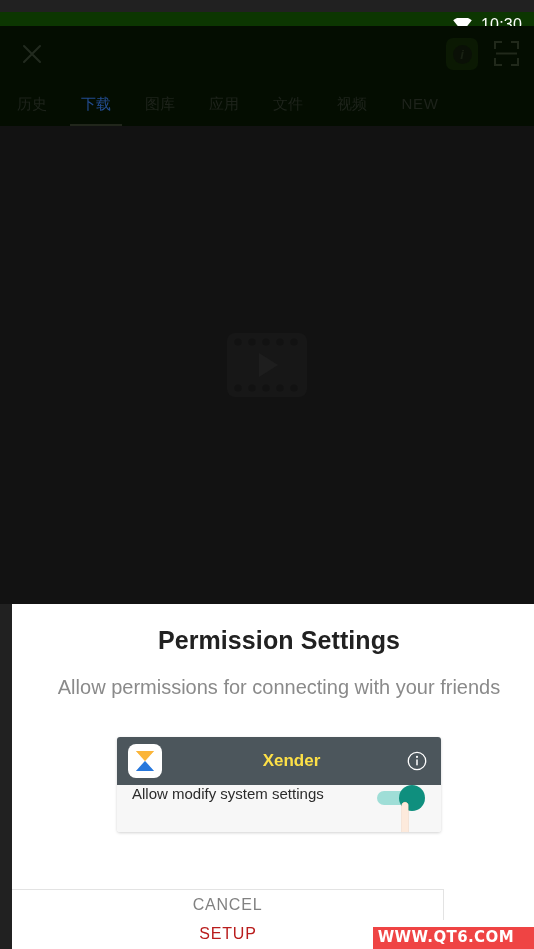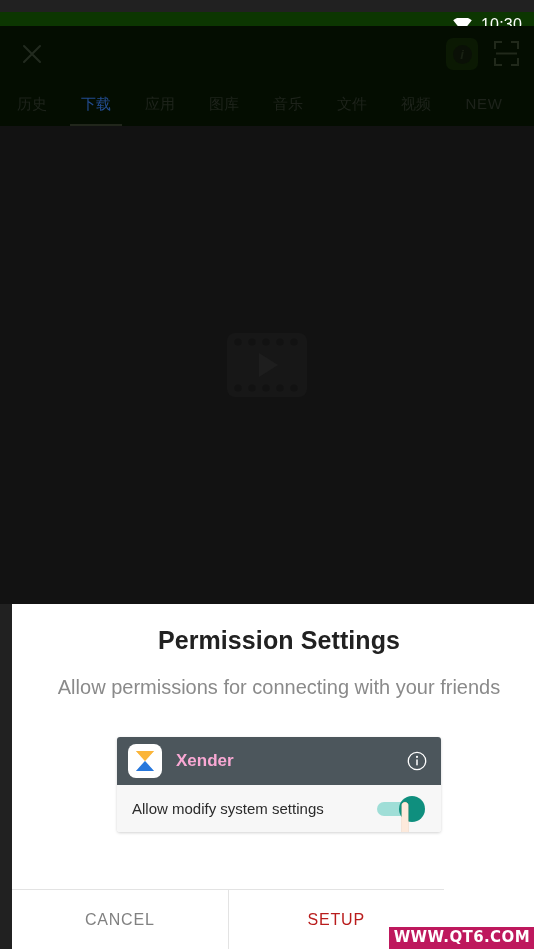--- a/index.html
+++ b/index.html
@@ -186,36 +186,37 @@
     width: 34px; height: 34px;
     border-radius: 8px;
     background: #ffffff;
     display: flex;
     align-items: center;
     justify-content: center;
     flex: 0 0 auto;
   }
   .xender-logo svg { display: block; }
   .perm-app-name {
-    color: #f9a8d4;
+    color: #fde047;
     font-size: 17px;
     font-weight: bold;
     margin-left: 14px;
     flex: 1 1 auto;
+    text-align: center;
   }
   .perm-info {
     width: 20px; height: 20px;
     flex: 0 0 auto;
   }
   .perm-info svg { display: block; }
   .perm-row {
     height: 47px;
     background: #f7f7f7;
     display: flex;
-    align-items: center;
+    align-items: flex-start;
     padding: 0 16px 0 15px;
     box-sizing: border-box;
     position: relative;
   }
   .perm-row-label {
     color: #2b2b2b;
     font-size: 15px;
     flex: 1 1 auto;
   }
   .toggle {
@@ -246,45 +247,46 @@
   .hand svg { display: block; }
 
   
   .actions {
     position: absolute;
     left: 0; top: 285px;
     width: 432px; height: 60px;
     border-top: 1px solid #e3e3e3;
     box-sizing: border-box;
     display: flex;
+    flex-direction: column;
   }
   .action-btn {
     flex: 1 1 50%;
     display: flex;
     align-items: center;
     justify-content: center;
     font-size: 16px;
     letter-spacing: 0.8px;
     font-weight: 500;
     background: #ffffff;
   }
   .action-cancel { color: #818181; border-right: 1px solid #e3e3e3; }
   .action-setup { color: #b91c1c; }
 
   
   .watermark {
     position: absolute;
     right: 0; bottom: 0;
-    background: #be185d;
+    background: #ef4444;
     color: #ffffff;
     font-family: "DejaVu Sans", sans-serif;
     font-weight: bold;
     font-size: 15px;
     letter-spacing: 0.4px;
-    padding: 3px 4px 4px 5px;
+    padding: 3px 20px 4px 5px;
     line-height: 1;
   }
 </style>
 </head>
 <body>
 
 <div id="screen">
 
   <div class="statusbar">
     <span class="sb-wifi">
@@ -319,27 +321,24 @@
 
   <div class="tabbar">
     <div class="tab cn">
       <span>历史</span>
     </div>
     <div class="tab cn active">
       <span>下载</span>
       <span class="underline"></span>
     </div>
     <div class="tab cn">
+      <span>图库</span>
+    </div>
+    <div class="tab cn">
       <span>应用</span>
-    </div>
-    <div class="tab cn">
-      <span>图库</span>
-    </div>
-    <div class="tab cn">
-      <span>音乐</span>
     </div>
     <div class="tab cn">
       <span>文件</span>
     </div>
     <div class="tab cn">
       <span>视频</span>
     </div>
     <div class="tab new">
       <span>NEW</span>
     </div>

